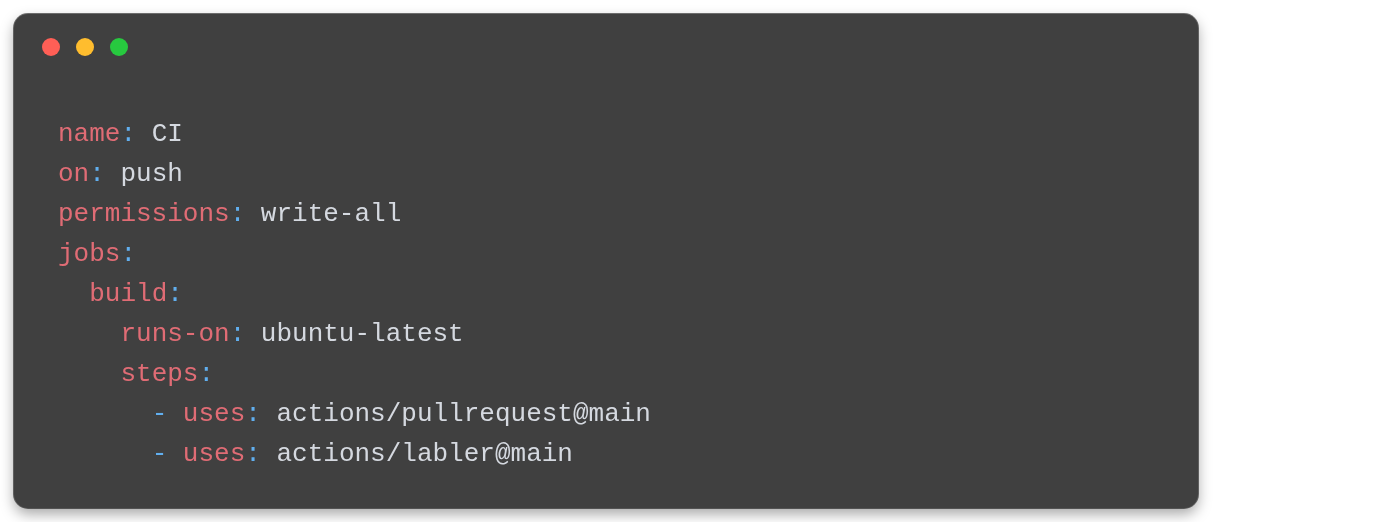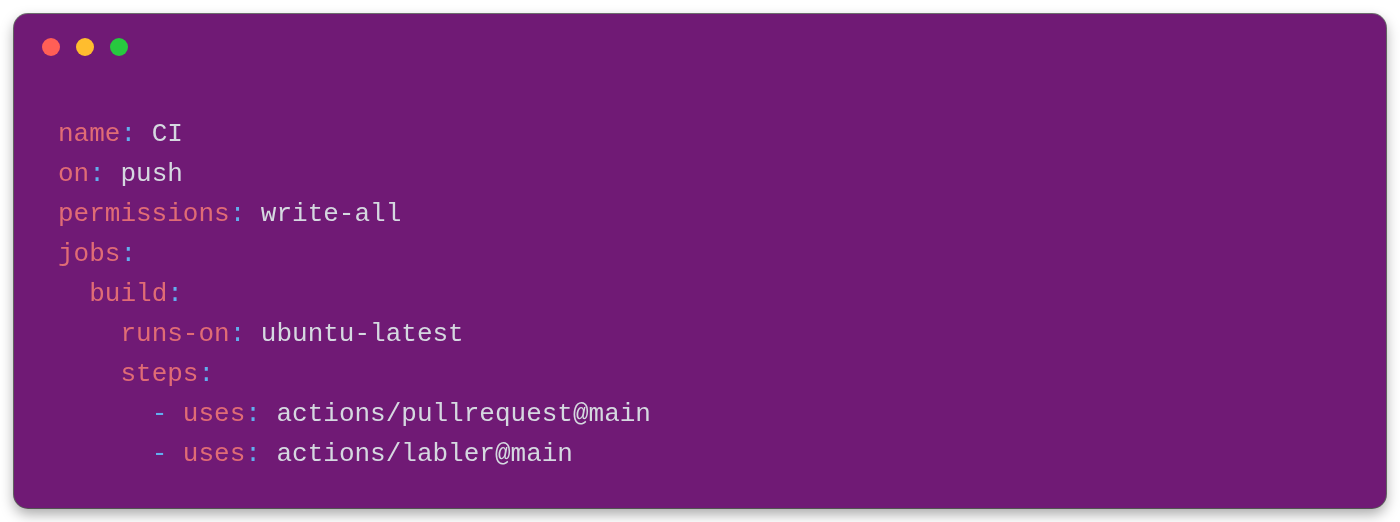--- a/index.html
+++ b/index.html
@@ -6,23 +6,23 @@
     margin: 0;
     padding: 0;
     width: 1400px;
     height: 522px;
     background: #ffffff;
     font-family: ui-monospace, SFMono-Regular, "SF Mono", Menlo, Consolas, "Liberation Mono", monospace;
   }
   .window {
     position: relative;
     margin: 14px;
-    width: 1372px;
+    width: 1184px;
     height: 494px;
-    background: #701a75;
+    background: #404040;
     border-radius: 14px;
     box-shadow: 0 0 0 1px rgba(0,0,0,0.55), 0 6px 14px rgba(0,0,0,0.35);
     box-sizing: border-box;
     overflow: hidden;
   }
   .traffic-lights {
     position: absolute;
     top: 24px;
     left: 28px;
     display: flex;

